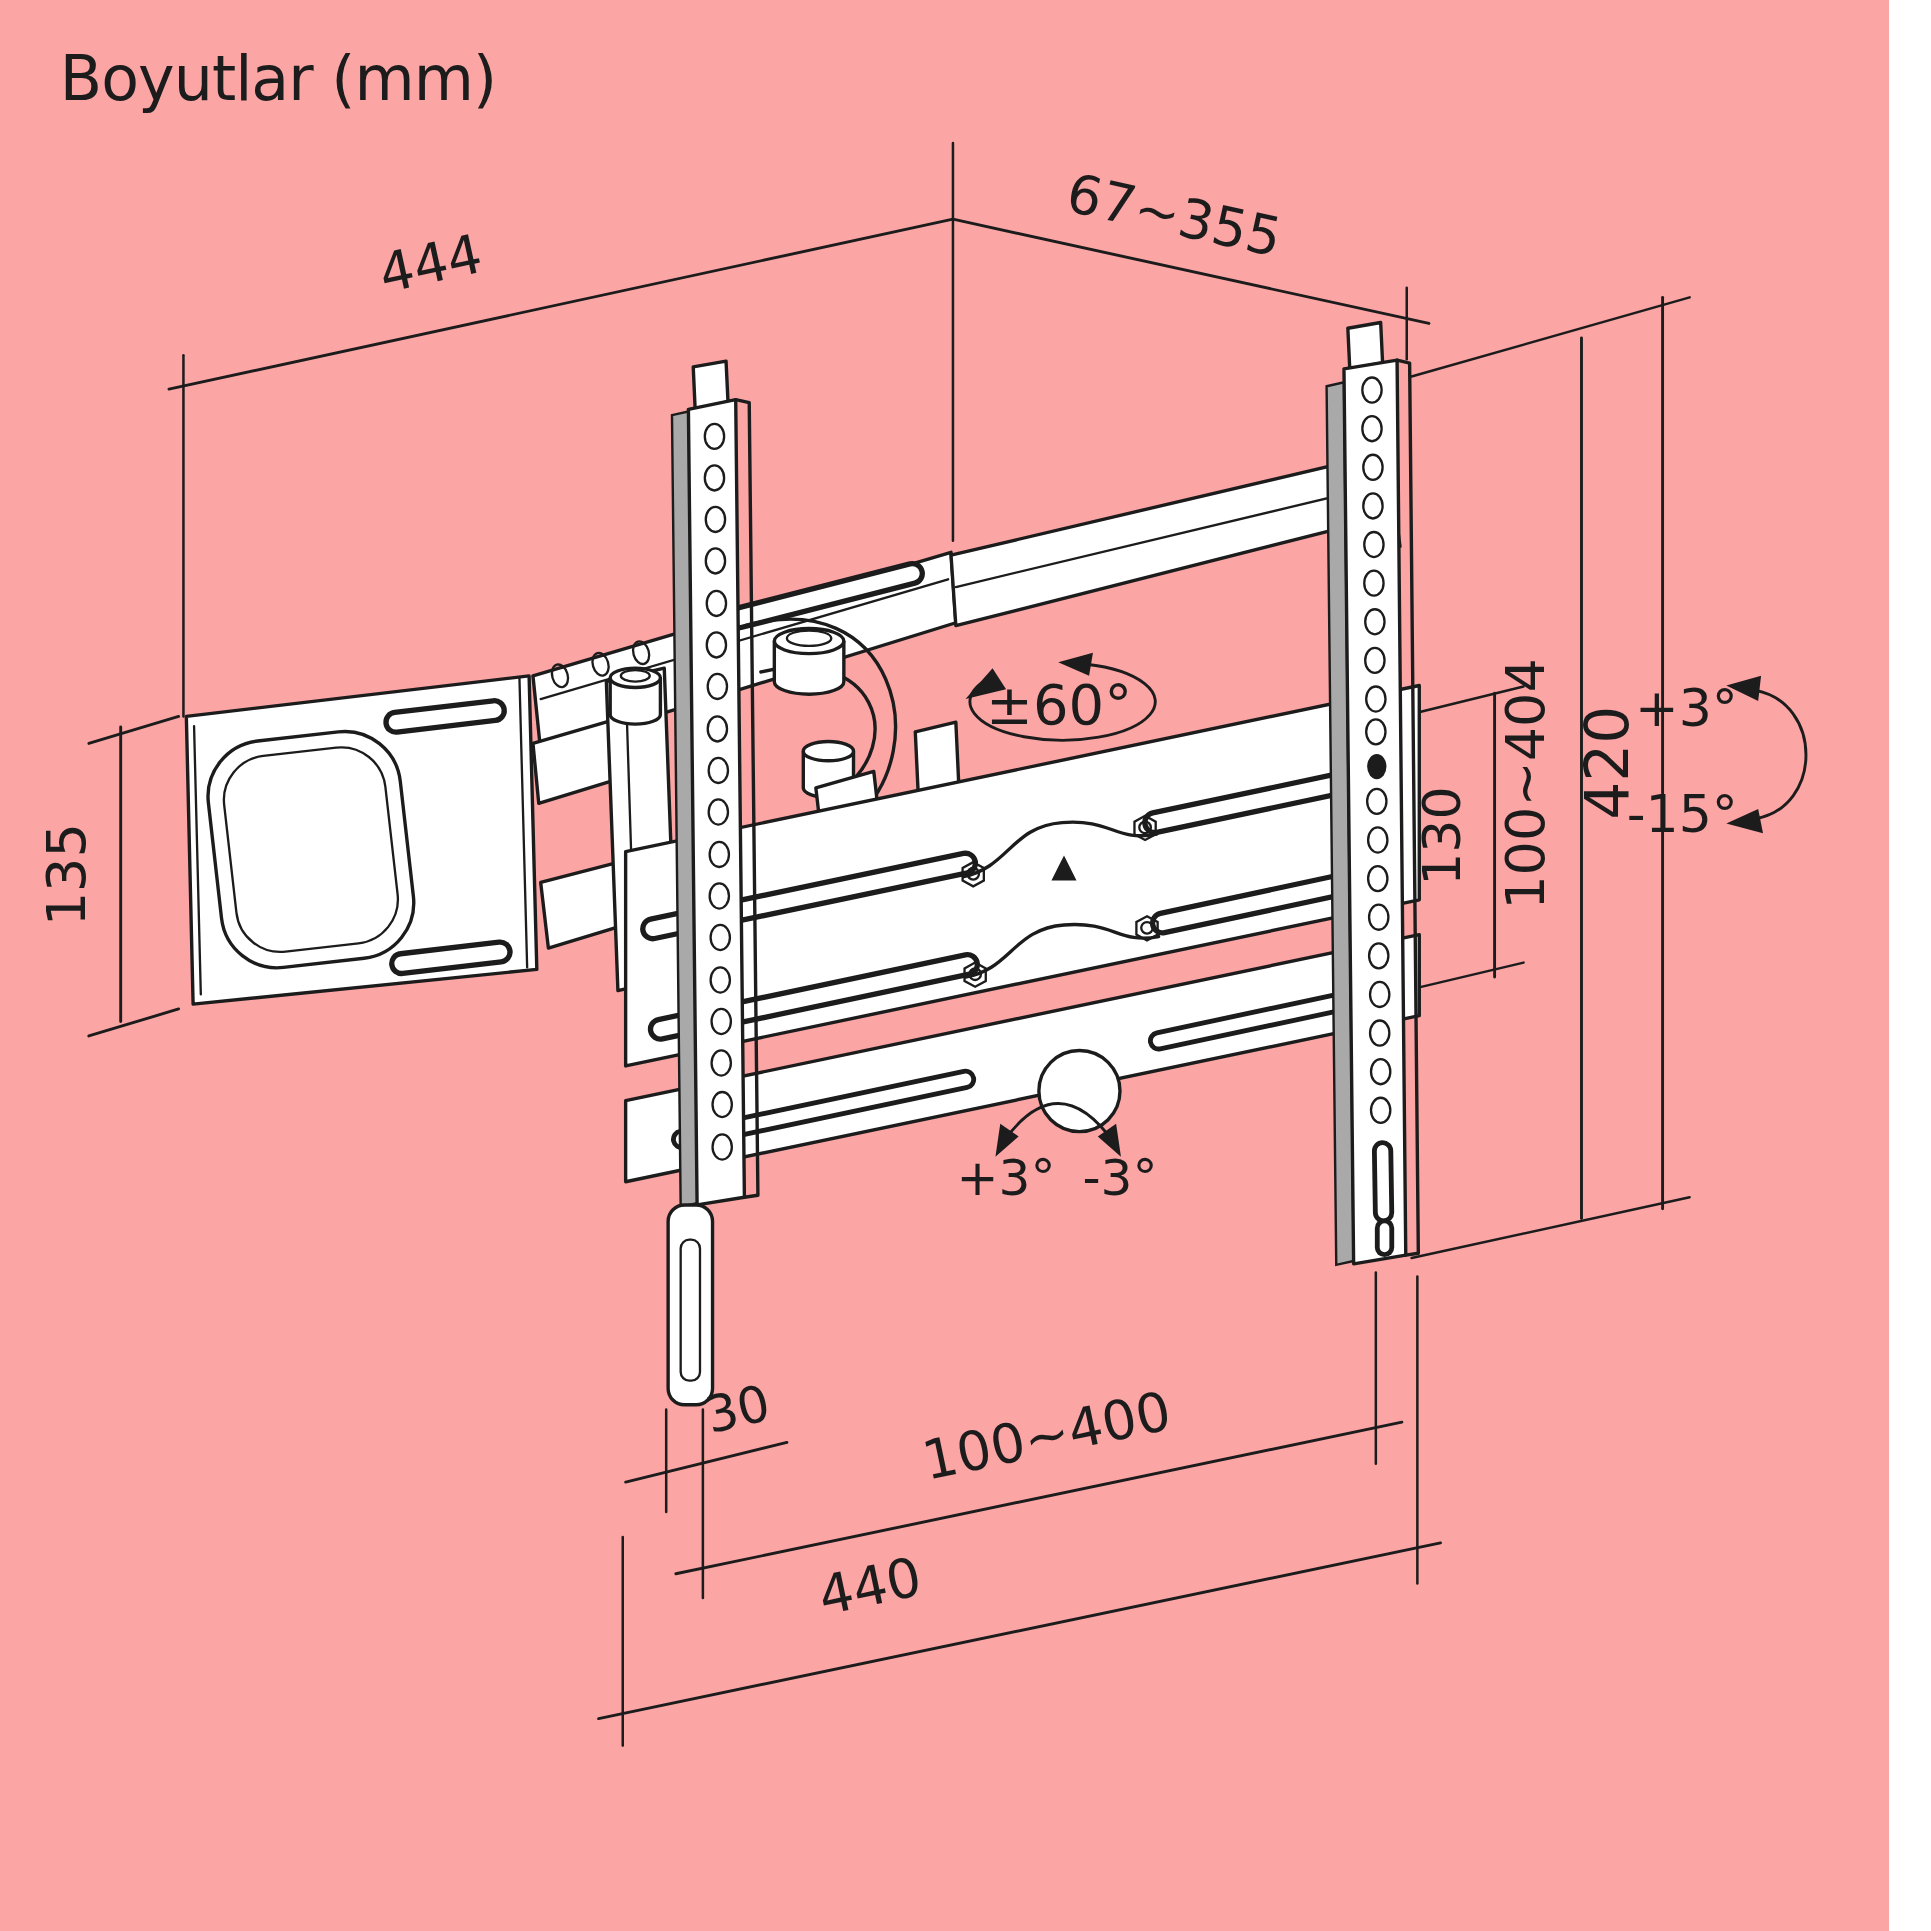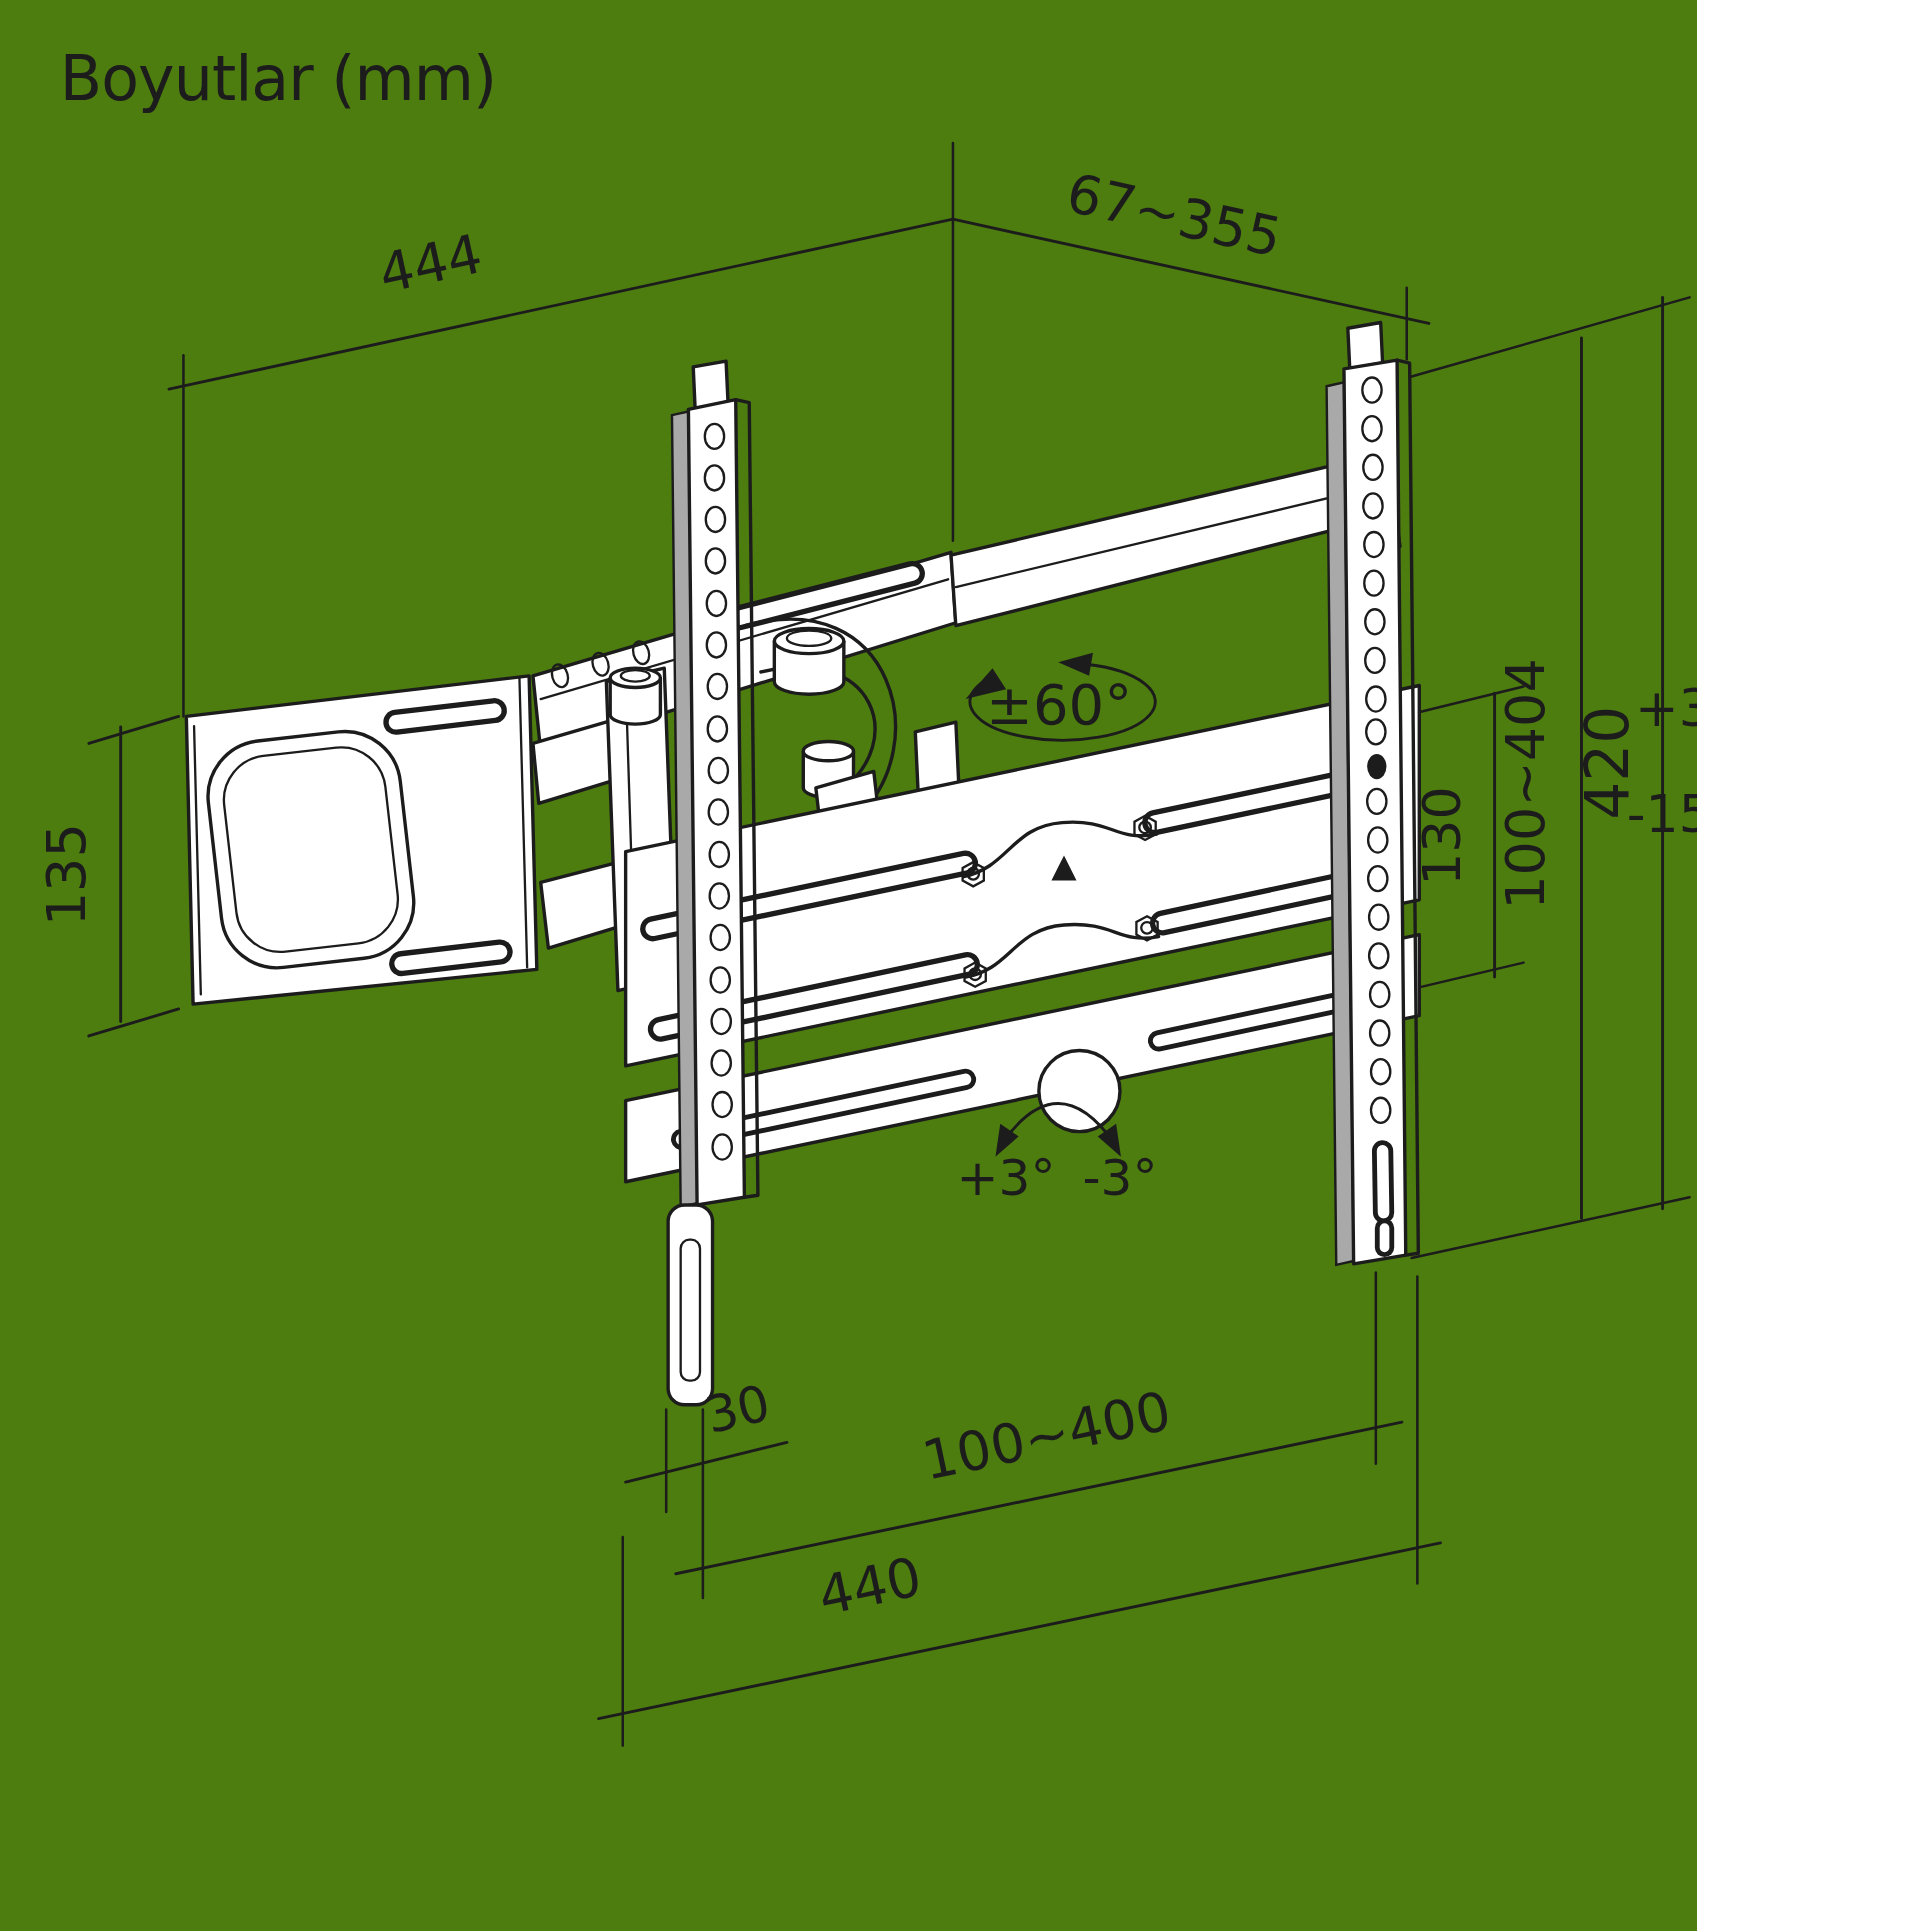--- a/index.html
+++ b/index.html
@@ -1,16 +1,16 @@
 <!DOCTYPE html>
 <html><head>
 <meta charset="utf-8">
 <style>
   html,body{margin:0;padding:0;background:#ffffff;}
-  .page{width:1697px;height:1931px;position:relative;background:#4d7c0f;overflow:hidden;
+  .page{width:1889px;height:1931px;position:relative;background:#fca5a5;overflow:hidden;
         font-family:"DejaVu Sans","Liberation Sans",sans-serif;}
   svg{position:absolute;left:0;top:0;}
   .ln  {stroke:#1c1c1c;stroke-width:3.5;fill:none;stroke-linecap:round;stroke-linejoin:round;}
   .lnw {stroke:#1c1c1c;stroke-width:3.5;fill:#ffffff;stroke-linejoin:round;}
   .thin{stroke:#1c1c1c;stroke-width:2.4;fill:none;stroke-linecap:round;}
   .dim {stroke:#1c1c1c;stroke-width:3;fill:none;stroke-linecap:round;}
   .ext {stroke:#1c1c1c;stroke-width:2.6;fill:none;stroke-linecap:round;}
   .slotB{stroke:#1c1c1c;stroke-linecap:round;fill:none;}
   .slotW{stroke:#ffffff;stroke-linecap:round;fill:none;}
   .grayfill{fill:#a9a9a9;stroke:#1c1c1c;stroke-width:2.5;}

